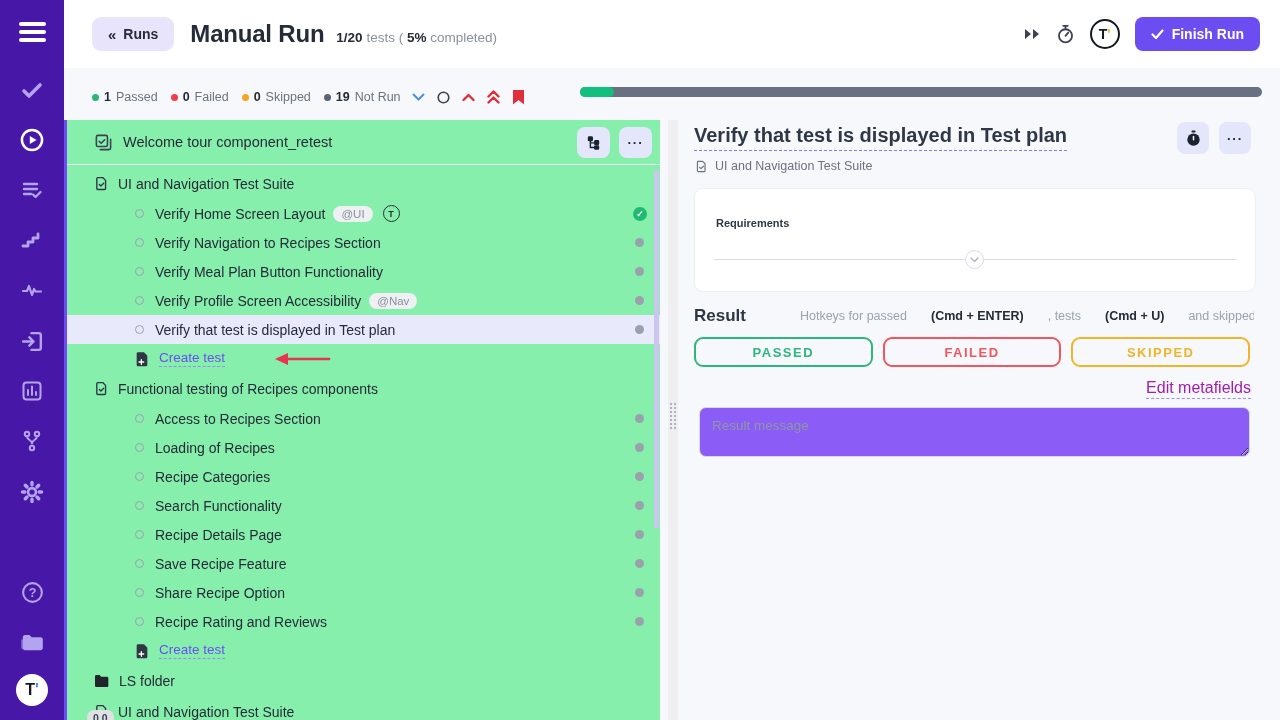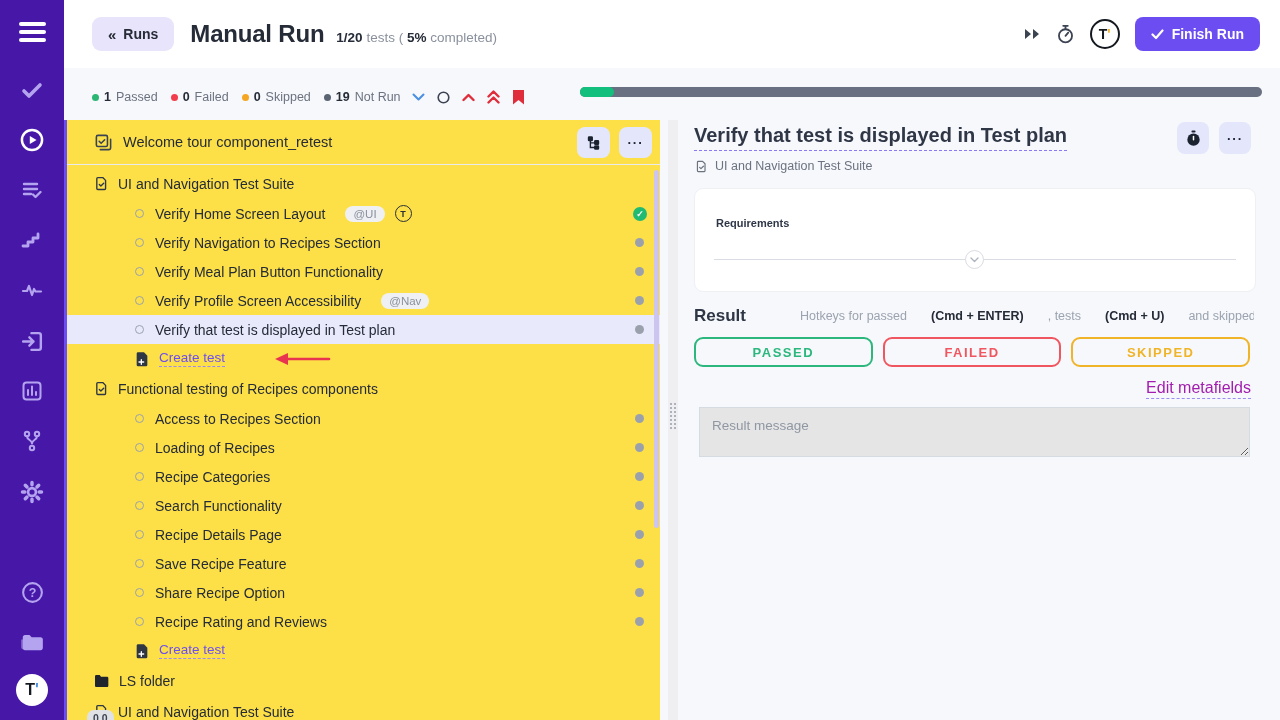--- a/index.html
+++ b/index.html
@@ -33,34 +33,34 @@
   .cnt { display:flex; align-items:center; gap:5px; color:#6b7280; }
   .cnt b { color:#252b37; font-weight:700; }
   .dot { width:7px; height:7px; border-radius:50%; display:inline-block; }
   .filters { position:absolute; left:348px; top:0; height:26px; display:flex; align-items:center; gap:12px; }
   .filters .f { display:flex; align-items:center; cursor:pointer; }
   .pbar { position:absolute; left:516px; right:18px; top:3px; height:10px; background:#687081; border-radius:5px; }
   .pbar-fill { position:absolute; left:0; top:0; height:10px; background:#13bf7d; border-radius:5px; }
 
   
   .tree-accent { position:absolute; left:64px; top:120px; width:3px; height:600px; background:#6c4df2; z-index:5; }
-  .tree { position:absolute; left:67px; top:120px; width:593px; height:600px; background:#fde047; overflow:hidden; }
+  .tree { position:absolute; left:67px; top:120px; width:593px; height:600px; background:#86efac; overflow:hidden; }
   .tree-head { height:45px; display:flex; align-items:center; padding:0 8px 0 27px; border-bottom:1px solid #e8eaee; }
   .tree-head-title { font-size:14.5px; color:#252b37; margin-left:10px; }
   .tree-head-btns { margin-left:auto; display:flex; gap:9px; }
   .sq-btn { width:33px; height:31px; border-radius:8px; background:#e4e6fb; border:none; display:flex; align-items:center; justify-content:center; color:#1b2230; cursor:pointer; }
   .dots3 { font-weight:800; font-size:13px; letter-spacing:1px; color:#1b2230; line-height:1; }
 
   .rows { margin-top:3px; }
   .row { position:relative; display:flex; align-items:center; font-size:14px; color:#252b37; cursor:pointer; }
   .row.h29 { height:29px;padding-left:24px; } .row.h31 { height:31px; }
   .row.selected { background:#e8eafc; }
   .row .suite-ic { margin-left:27px; margin-right:9px; display:flex; color:#2f3644; }
   .row .circle { margin-left:44px; margin-right:11px; width:9px; height:9px; border:1.5px solid #9aa1ac; border-radius:50%; flex:0 0 auto; }
-  .tagpill { margin-left:20px; background:#eef0f3; color:#8a919d; font-size:11.5px; border-radius:9px; padding:2px 8px; }
+  .tagpill { margin-left:8px; background:#eef0f3; color:#8a919d; font-size:11.5px; border-radius:9px; padding:2px 8px; }
   .mini-logo { margin-left:10px; width:17px; height:17px; border-radius:50%; border:1.6px solid #2a2f38; display:flex; align-items:center; justify-content:center; font-size:9px; font-weight:800; color:#2a2f38; }
   .st-dot { position:absolute; right:16px; width:9px; height:9px; border-radius:50%; background:#9aa1ac; }
   .st-pass { position:absolute; right:13px; width:14px; height:14px; border-radius:50%; background:#21ba72; color:#fff; font-size:9px; font-weight:700; display:flex; align-items:center; justify-content:center; }
   .create-ic { margin-left:44px; margin-right:10px; display:flex; }
   .create-link { color:#6c4df2; font-size:13.5px; border-bottom:1px dashed #9b8cf5; padding-bottom:1px; }
   .red-arrow { margin-left:48px; display:flex; }
   .folder-ic { margin-left:27px; margin-right:9px; display:flex; color:#20242c; }
   .zero-badge { position:absolute; left:20px; top:14px; background:#dfe1e5; color:#3c4352; font-size:10.5px; font-weight:600; border-radius:7px; padding:2px 6px; }
   .tree-scroll { position:absolute; right:1px; top:50px; width:5px; height:358px; border-radius:3px; background:#ccc5f0; }
 
@@ -87,21 +87,21 @@
   .hotkeys { margin-left:30px; display:flex; align-items:center; gap:24px; font-size:12.5px; color:#9aa3af; white-space:nowrap; overflow:hidden; flex:1; }
   .hotkeys b { color:#252b37; font-weight:700; }
 
   .res-btns { position:absolute; left:16px; top:217px; width:556px; display:flex; gap:10px; }
   .res-btn { flex:1; height:30px; border-radius:9px; background:transparent; font-family:inherit; font-size:13px; font-weight:700; letter-spacing:1.5px; cursor:pointer; }
   .res-btn.pass { border:2px solid #2bb77d; color:#2bb77d; }
   .res-btn.fail { border:2px solid #f0565f; color:#f0565f; }
   .res-btn.skip { border:2px solid #f0b429; color:#f0b429; }
 
   .edit-link { position:absolute; right:29px; top:259px; font-size:16px; color:#a21caf; border-bottom:1px dashed #9b8cf5; padding-bottom:1px; cursor:pointer; }
-  .msg-area { position:absolute; left:21px; top:287px; width:551px; height:50px; border:1px solid #d6dae1; border-radius:0; background:#e5e5e5; resize:both; font-family:inherit; font-size:13.5px; color:#252b37; padding:10px 12px; outline:none; }
+  .msg-area { position:absolute; left:21px; top:287px; width:551px; height:50px; border:1px solid #d6dae1; border-radius:7px; background:#8b5cf6; resize:both; font-family:inherit; font-size:13.5px; color:#252b37; padding:10px 12px; outline:none; }
   .msg-area::placeholder { color:#8f97a3; }
 </style>
 </head>
 <body>
 
 <nav class="rail">
   <div class="rail-ic hamburger" style="top:16px;">
       <div>
         <span></span>
         <span></span>

